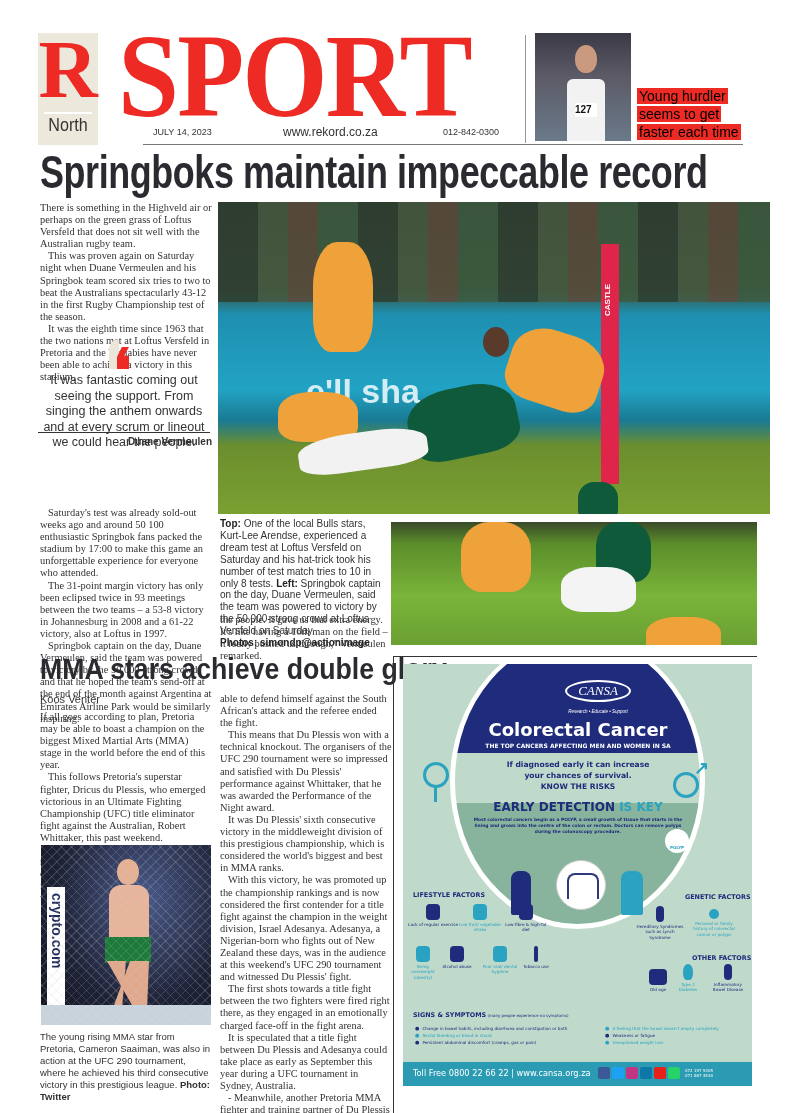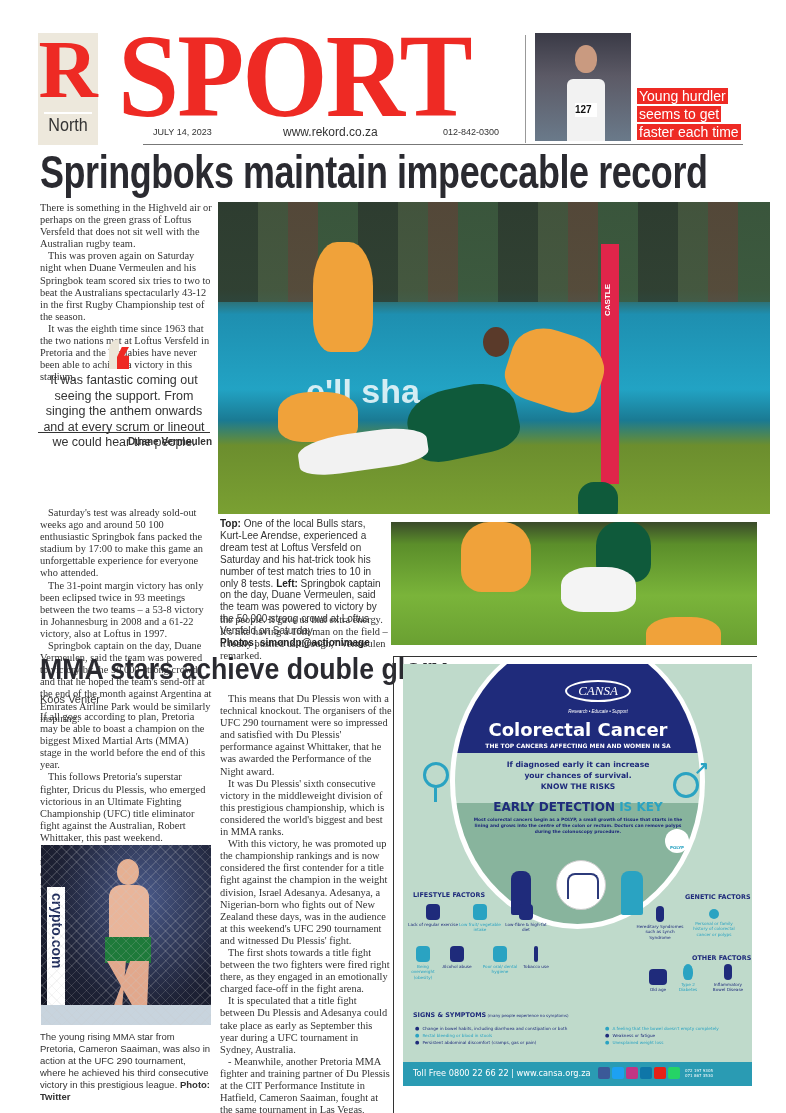--- a/index.html
+++ b/index.html
@@ -17,21 +17,21 @@
   .meta.url { left: 283px; font-size: 12px; top: 125px; }
   .meta.phone { left: 443px; }
   .mast-rule { position: absolute; left: 143px; width: 600px; top: 144px; height: 1px; background: #777; }
   .mast-vrule { position: absolute; left: 525px; top: 35px; width: 1px; height: 108px; background: #999; }
   .teaser-photo { position: absolute; left: 535px; top: 33px; width: 96px; height: 108px; background: linear-gradient(180deg,#3a3a46 0%,#5c5a66 40%,#6a7a8a 100%); overflow: hidden; }
   .teaser-photo .athlete { position: absolute; left: 30px; top: 12px; width: 40px; height: 96px; }
   .teaser-photo .head { position: absolute; left: 10px; top: 0; width: 22px; height: 28px; border-radius: 50% 50% 45% 45%; background: #c99a80; }
   .teaser-photo .vest { position: absolute; left: 2px; top: 34px; width: 38px; height: 62px; background: #f2f2f2; border-radius: 6px 6px 0 0; }
   .teaser-photo .bib { position: absolute; left: 10px; top: 58px; width: 22px; height: 14px; background: #fff; font-family: "Liberation Sans", sans-serif; font-size: 10px; font-weight: bold; color: #111; line-height: 14px; }
   .teaser-text { position: absolute; left: 637px; top: 87px; width: 104px; }
-  .teaser-text span { display: inline; background: #ee2a24; color: #ffffff; font-family: "Liberation Sans", sans-serif; font-size: 14px; line-height: 18px; padding: 0 2px; box-decoration-break: clone; -webkit-box-decoration-break: clone; transform: scaleX(0.88); }
+  .teaser-text span { display: inline; background: #ee2a24; color: #000000; font-family: "Liberation Sans", sans-serif; font-size: 14px; line-height: 18px; padding: 0 2px; box-decoration-break: clone; -webkit-box-decoration-break: clone; transform: scaleX(0.88); }
 
   .headline { position: absolute; left: 40px; top: 149px; font-family: "Liberation Sans", sans-serif; font-weight: bold; font-size: 46px; color: #2a2a30; line-height: 1; letter-spacing: -0.5px; transform: scaleX(0.78); transform-origin: left top; white-space: nowrap; }
 
   
   .col { position: absolute; font-family: "Liberation Serif", serif; font-size: 10.4px; line-height: 12.1px; color: #333; }
   .col p { text-indent: 8px; }
   .col p.first { text-indent: 0; }
 
   .quote-mark { position: absolute; left: 115px; top: 339px; width: 14px; height: 30px; }
   .quote-mark .beige { position: absolute; left: -6px; top: 0; width: 10px; height: 30px; background: #ece6d8; border-radius: 10px 0 0 0; }
@@ -192,20 +192,21 @@
 </div>
 
 <h2 class="mma-head">MMA stars achieve double glory</h2>
 <div class="byline">Koos Venter</div>
 <div class="col" style="left:40px; top:711px; width:172px;">
   <p class="first">If all goes according to plan, Pretoria may be able to boast a champion on the biggest Mixed Martial Arts (MMA) stage in the world before the end of this year.</p>
   <p>This follows Pretoria's superstar fighter, Dricus du Plessis, who emerged victorious in an Ultimate Fighting Championship (UFC) title eliminator fight against the Australian, Robert Whittaker, this past weekend.</p>
   <p>Du Plessis knocked Whittaker down more than once during the second round of their fight. When the Aussie hit the floor of the octagon for the last time, he was no longer</p>
 </div>
 <div class="col" style="left:220px; top:693px; width:172px;">
+  <p class="first">able to defend himself against the South African's attack and the referee ended the fight.</p>
   <p>This means that Du Plessis won with a technical knockout. The organisers of the UFC 290 tournament were so impressed and satisfied with Du Plessis' performance against Whittaker, that he was awarded the Performance of the Night award.</p>
   <p>It was Du Plessis' sixth consecutive victory in the middleweight division of this prestigious championship, which is considered the world's biggest and best in MMA ranks.</p>
   <p>With this victory, he was promoted up the championship rankings and is now considered the first contender for a title fight against the champion in the weight division, Israel Adesanya. Adesanya, a Nigerian-born who fights out of New Zealand these days, was in the audience at this weekend's UFC 290 tournament and witnessed Du Plessis' fight.</p>
   <p>The first shots towards a title fight between the two fighters were fired right there, as they engaged in an emotionally charged face-off in the fight arena.</p>
   <p>It is speculated that a title fight between Du Plessis and Adesanya could take place as early as September this year during a UFC tournament in Sydney, Australia.</p>
   <p>- Meanwhile, another Pretoria MMA fighter and training partner of Du Plessis at the CIT Performance Institute in Hatfield, Cameron Saaiman, fought at the same tournament in Las Vegas, America, in the bantamweight division against the American, Terrence Mitchell.</p>
 
 </div>
 <div class="mma-photo">
   <div class="banner">

